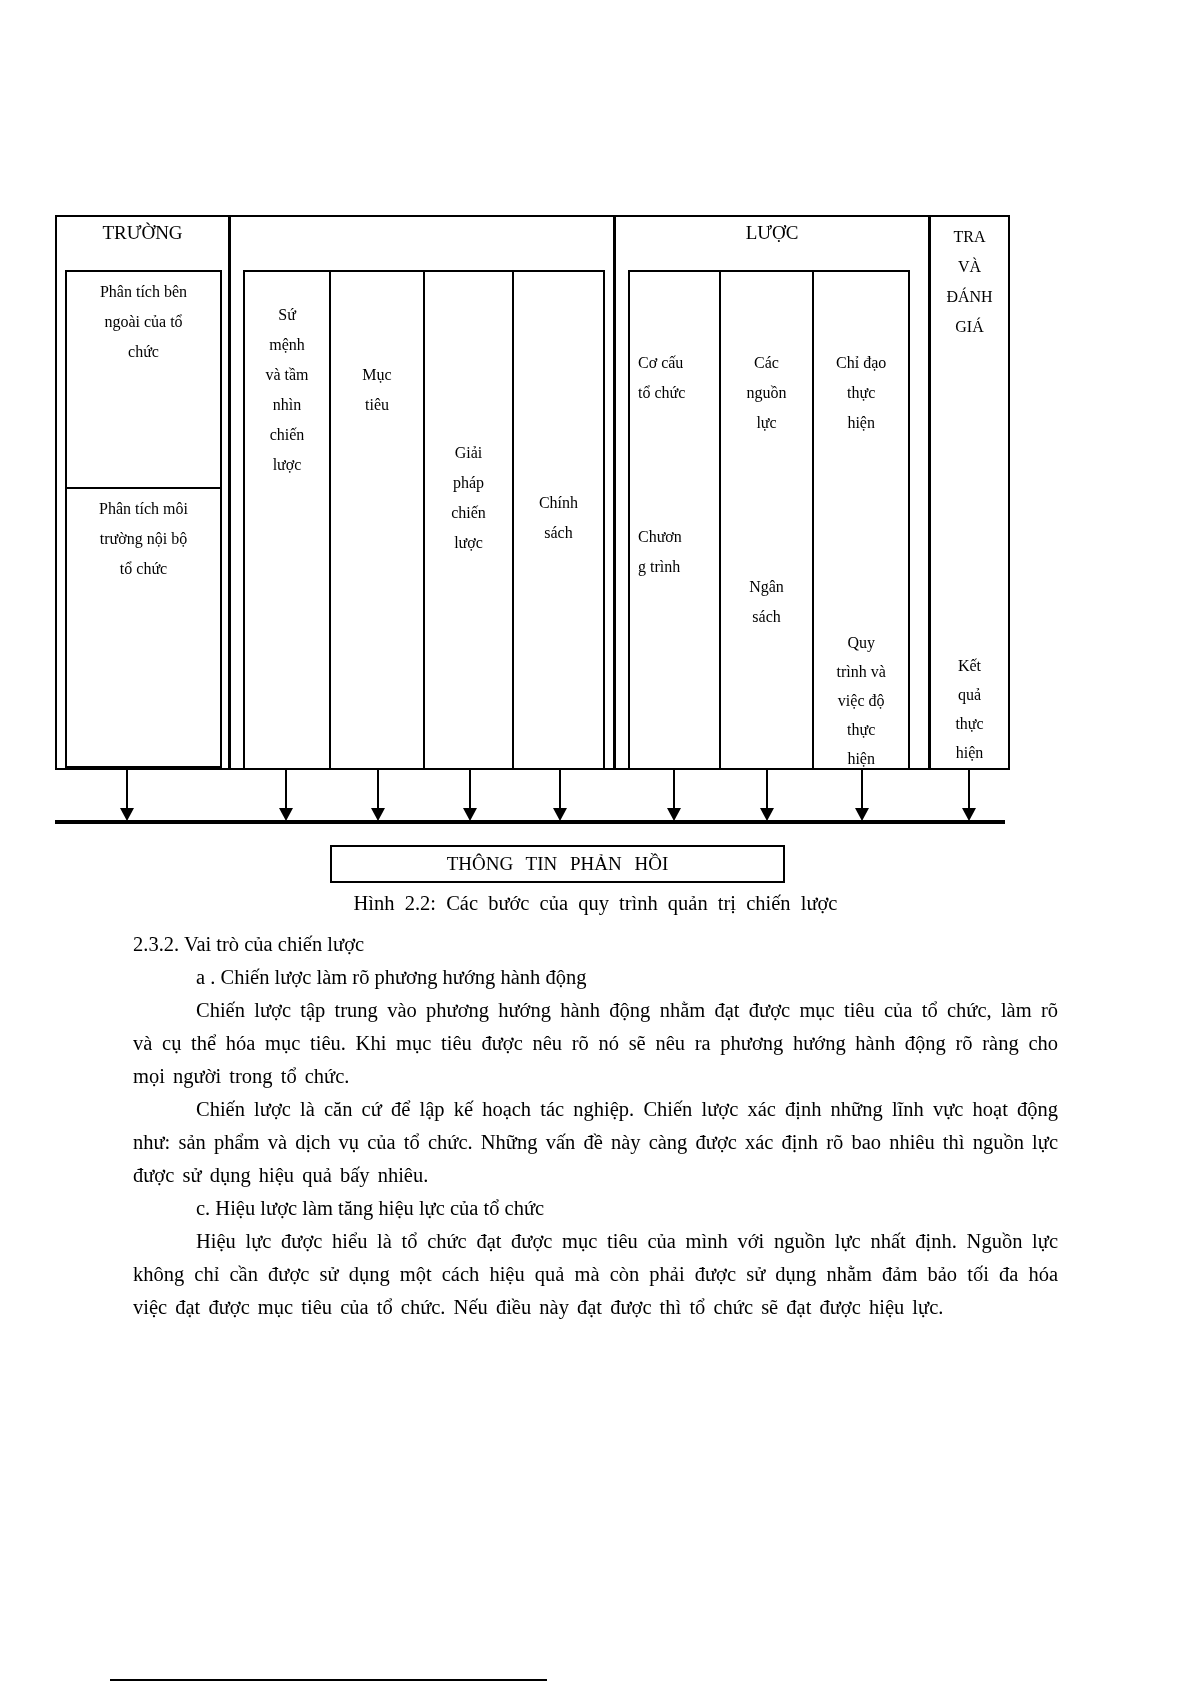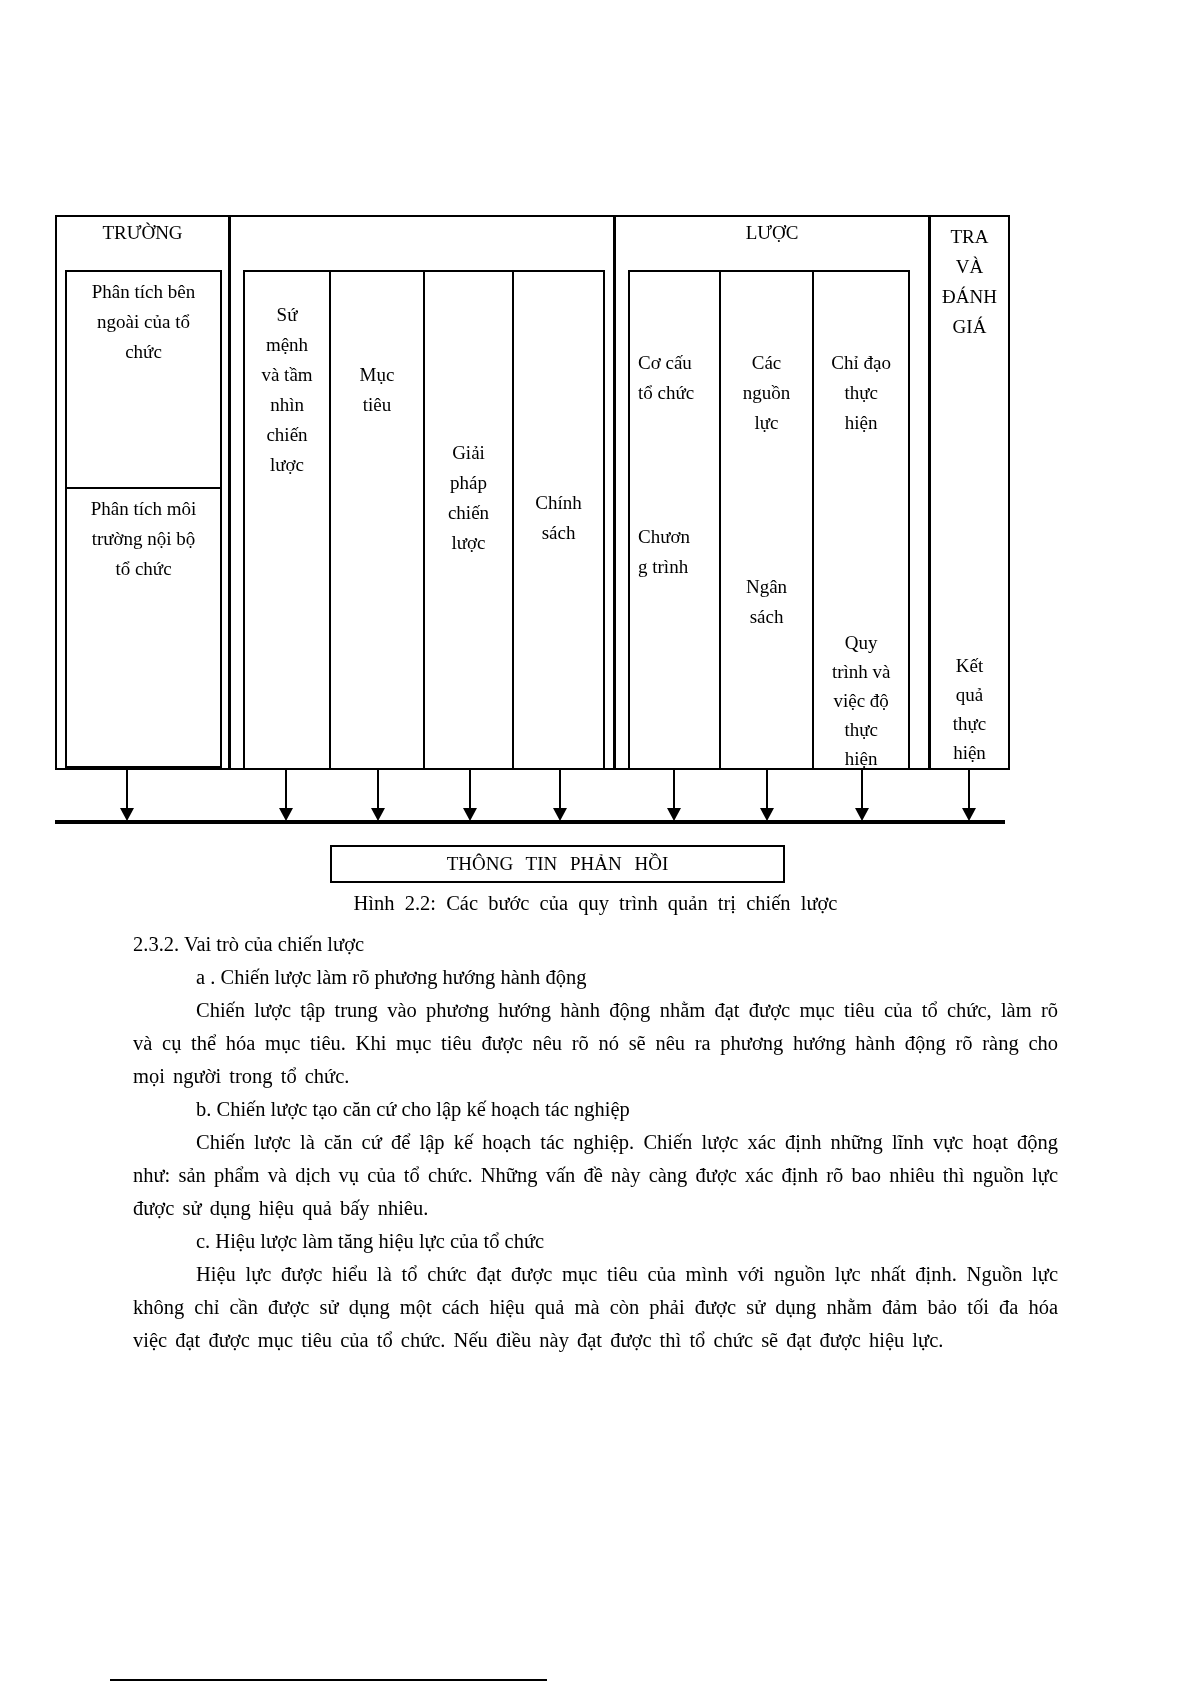--- a/index.html
+++ b/index.html
@@ -12,21 +12,21 @@
   }
   .page { position:relative; width:1191px; height:1685px; background:#ffffff; overflow:hidden; }
   .abs { position:absolute; }
   .obox { border:2px solid #000; background:#fff; }
   .chead { text-align:center; font-size:19px; padding-top:5px; }
   .cols { border:2px solid #000; display:flex; }
   .cell { position:relative; height:100%; border-right:2px solid #000; overflow:hidden; }
   .cell.last { border-right:none; }
   .ctext {
     position:absolute; left:0; right:0;
-    text-align:center; font-size:19px; line-height:30px;
+    text-align:center; font-size:16px; line-height:30px;
     white-space:pre-line;
   }
   .tight { line-height:29px; }
   .arrow { position:absolute; top:768px; width:14px; height:55px; }
   .arrow::before { content:""; position:absolute; left:6px; top:0; width:2px; height:42px; background:#000; }
   .arrow::after { content:""; position:absolute; left:0; top:40px; width:0; height:0;
     border-left:7px solid transparent; border-right:7px solid transparent; border-top:13px solid #000; }
   .baseline { left:55px; top:820px; width:950px; height:4px; background:#000; }
   .feedback {
     left:330px; top:845px; width:455px; height:38px;
@@ -138,21 +138,20 @@
 
     <div class="abs feedback">THÔNG TIN PHẢN HỒI</div>
   </div>
 
   <div class="abs caption">Hình 2.2: Các bước của quy trình quản trị chiến lược</div>
 
   <div class="abs bodytext">
     <p class="sec">2.3.2. Vai trò của chiến lược</p>
     <p class="ttl">a . Chiến lược làm rõ phương hướng hành động</p>
     <p class="par">Chiến lược tập trung vào phương hướng hành động nhằm đạt được mục tiêu của tổ chức, làm rõ và cụ thể hóa mục tiêu. Khi mục tiêu được nêu rõ nó sẽ nêu ra phương hướng hành động rõ ràng cho mọi người trong tổ chức.</p>
-    <p class="ttl">b. Chiến lược tạo căn cứ cho lập kế hoạch tác nghiệp</p>
     <p class="par">Chiến lược là căn cứ để lập kế hoạch tác nghiệp. Chiến lược xác định những lĩnh vực hoạt động như: sản phẩm và dịch vụ của tổ chức. Những vấn đề này càng được xác định rõ bao nhiêu thì nguồn lực được sử dụng hiệu quả bấy nhiêu.</p>
     <p class="ttl">c. Hiệu lược làm tăng hiệu lực của tổ chức</p>
     <p class="par">Hiệu lực được hiểu là tổ chức đạt được mục tiêu của mình với nguồn lực nhất định. Nguồn lực không chỉ cần được sử dụng một cách hiệu quả mà còn phải được sử dụng nhằm đảm bảo tối đa hóa việc đạt được mục tiêu của tổ chức. Nếu điều này đạt được thì tổ chức sẽ đạt được hiệu lực.</p>
   </div>
 
   <div class="abs footline"></div>
 
 </div>
 
 </body></html>

